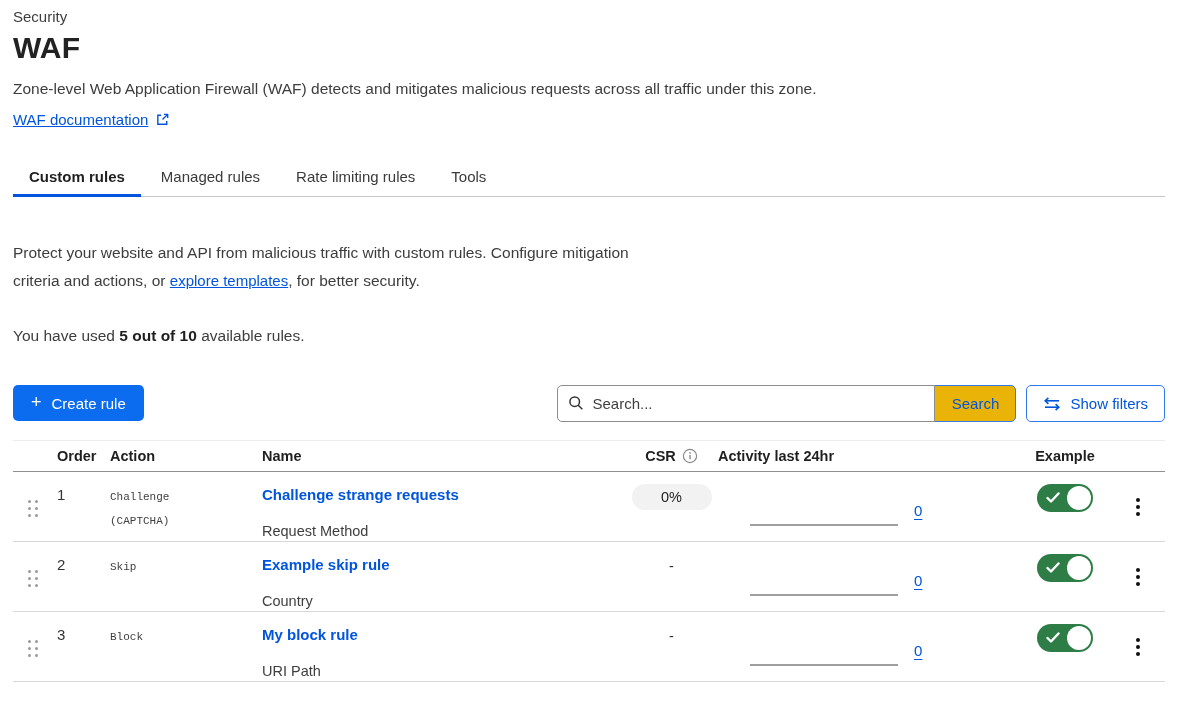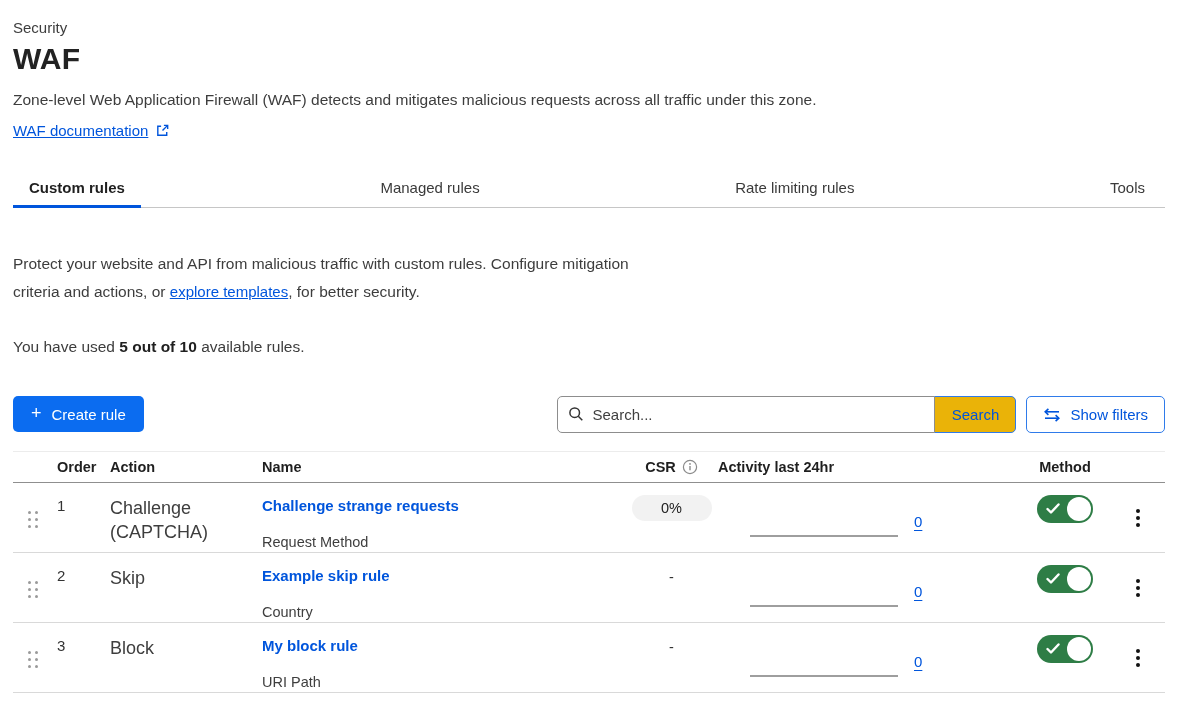--- a/index.html
+++ b/index.html
@@ -1,29 +1,29 @@
 <!DOCTYPE html>
 <html><head>
 <meta charset="utf-8">
 <style>
   * { box-sizing: border-box; margin: 0; padding: 0; }
   html, body { width: 1177px; height: 707px; background: #fff; overflow: hidden; }
   body { font-family: "Liberation Sans", sans-serif; color: #2e2e2e; }
-  .container { padding: 19px 12px 0 13px; width: 1177px; }
+  .container { padding: 8px 12px 0 13px; width: 1177px; }
 
   
   .eyebrow { font-size: 15px; color: #3d3d3d; }
   .page-title { font-size: 30px; font-weight: 700; color: #222; margin-top: 6px; letter-spacing: 0.2px; }
   .page-desc { font-size: 15.5px; color: #3d3d3d; margin-top: 15px; }
   .doc-link-row { margin-top: 13px; }
   .link { color: #0055dc; text-decoration: underline; cursor: pointer; font-size: 15px; }
   .doc-link { display: inline-flex; align-items: center; gap: 7px; }
 
   
-  .tabbar { display: flex; margin-top: 30px; border-bottom: 1px solid #c6c6c6; justify-content: space-between; }
+  .tabbar { display: flex; margin-top: 30px; border-bottom: 1px solid #c6c6c6; }
   .tab { padding: 0 16px; height: 38px; display: flex; align-items: center; font-size: 15px;
          color: #3a3a3a; cursor: pointer; border-bottom: 3px solid transparent; margin-bottom: -1px; margin-right: 4px; }
   .tab.active { font-weight: 700; color: #1f1f1f; border-bottom-color: #0055dc; }
 
   
   .intro { margin-top: 42px; font-size: 15.5px; color: #3d3d3d; line-height: 28px; }
   .usage { margin-top: 32px; font-size: 15.5px; color: #3d3d3d; }
   .usage b { color: #1f1f1f; }
 
   
@@ -51,21 +51,21 @@
   .th { font-size: 14.5px; font-weight: 700; color: #1f1f1f; }
   .th-csr { display: flex; justify-content: center; gap: 6px; }
   .th-center { text-align: center; }
   .trow { height: 70px; border-bottom: 1px solid #d9d9d9; }
   .cell { padding-top: 12px; position: relative; }
 
   .drag-handle { margin: 16px 0 0 15px; display: grid; grid-template-columns: 3px 3px; gap: 4px 4px; cursor: grab; width: 10px; }
   .drag-handle i { width: 3px; height: 3px; border-radius: 50%; background: #9a9a9a; }
 
   .order-num { font-size: 15px; color: #333; padding-top: 14px; }
-  .action-text { font-size: 18px; color: #3e3e3e; line-height: 24px; padding-top: 13px; }
+  .action-text { font-size: 11px; color: #3e3e3e; line-height: 24px; padding-top: 13px; font-family: Liberation Mono, monospace; }
   .rule-name { font-size: 15px; font-weight: 700; color: #0055dc; text-decoration: none; cursor: pointer; display: inline-block; padding-top: 2px; }
   .rule-field { font-size: 14.5px; color: #3e3e3e; margin-top: 19px; }
 
   .csr-cell { display: flex; justify-content: center; }
   .csr-badge { margin-top: 12px; width: 80px; height: 26px; border-radius: 13px; background: #f2f2f2;
                display: flex; align-items: center; justify-content: center; font-size: 14.5px; color: #222; }
   .csr-dash { margin-top: 16px; font-size: 14.5px; color: #333; }
 
   .spark { position: absolute; left: 32px; bottom: 15px; width: 148px; height: 2px; background: #9e9e9e; }
   .act-link { position: absolute; left: 196px; bottom: 22px; font-size: 15px; color: #0055dc;
@@ -158,21 +158,21 @@
         <span>CSR</span>
         <span style="display:inline-flex;">
           <svg width="16" height="16" viewBox="0 0 16 16">
             <circle cx="8" cy="8" r="6.6" fill="none" stroke="#8a8a8a" stroke-width="1.2"></circle>
             <circle cx="8" cy="4.9" r="0.9" fill="#8a8a8a"></circle>
             <path d="M8 7.1 V11.3" stroke="#8a8a8a" stroke-width="1.4"></path>
           </svg>
         </span>
       </div>
       <div class="th">Activity last 24hr</div>
-      <div class="th th-center">Method</div>
+      <div class="th th-center">Example</div>
       <div></div>
     </div>
 
     <div class="tgrid trow">
       <div class="cell">
           <div class="drag-handle">
             <i></i>
             <i></i>
             <i></i>
             <i></i>

